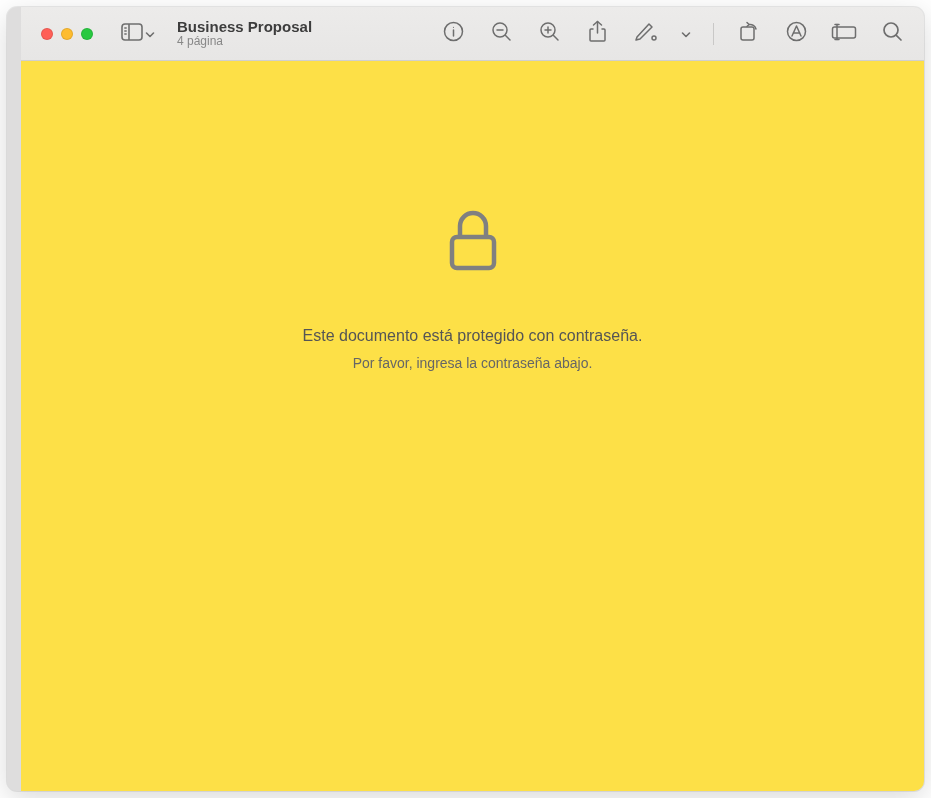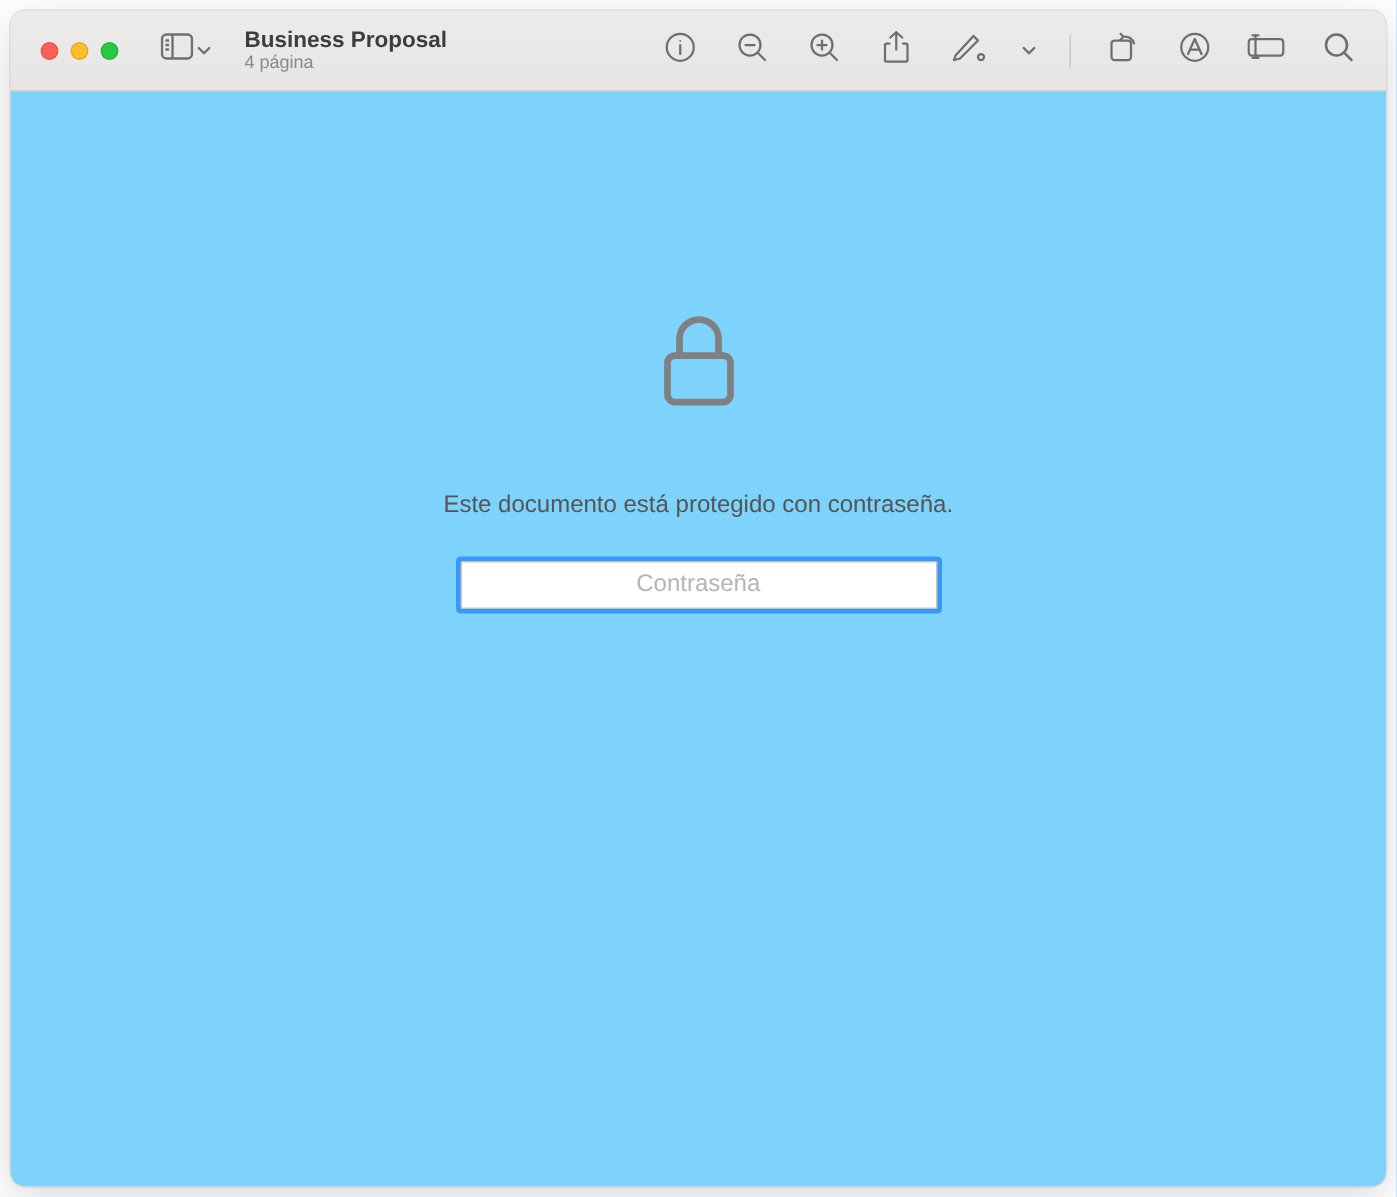--- a/index.html
+++ b/index.html
@@ -13,20 +13,21 @@
     .window {
       width: 917px;
       height: 784px;
       margin: 7px auto 0;
       background: #dedddd;
       border-radius: 10px;
       box-shadow: 0 0 0 1px rgba(0,0,0,0.08), 0 8px 30px rgba(0,0,0,0.15);
       overflow: hidden;
       display: flex;
       flex-direction: column;
+      padding-left: 14px;
     }
     .titlebar {
       height: 54px;
       display: flex;
       align-items: center;
       padding: 0 12px 0 20px;
       background: linear-gradient(#ecebea, #e7e6e5);
       border-bottom: 1px solid #d0cfce;
     }
     .traffic-lights {
@@ -85,21 +86,21 @@
       align-items: center;
       justify-content: center;
       width: 28px;
       height: 28px;
       border-radius: 5px;
     }
     .toolbar-icons .hit.narrow { width: 14px; }
 
     .content {
       flex: 1;
-      background: #7dd3fc;
+      background: #fde047;
       display: flex;
       align-items: flex-start;
       justify-content: center;
       padding-top: 148px;
     }
     .prompt {
       display: flex;
       flex-direction: column;
       align-items: center;
       text-align: center;
@@ -261,16 +262,16 @@
 
   <div class="content">
     <div class="prompt">
       <span class="lock-svg">
         <svg width="48" height="62" viewBox="0 0 48 62" fill="none" stroke="currentColor" stroke-width="4.5" stroke-linejoin="round">
           <rect x="3" y="28" width="42" height="31" rx="5"></rect>
           <path d="M11 28 V17 a13 13 0 0 1 26 0 V28"></path>
         </svg>
       </span>
       <div class="protected-msg">Este documento está protegido con contraseña.</div>
-      <input type="password" class="password-input" placeholder="Contraseña" style="">
+      <div class="enter-msg">Por favor, ingresa la contraseña abajo.</div>
     </div>
   </div>
 </div>
 
 </body></html>

